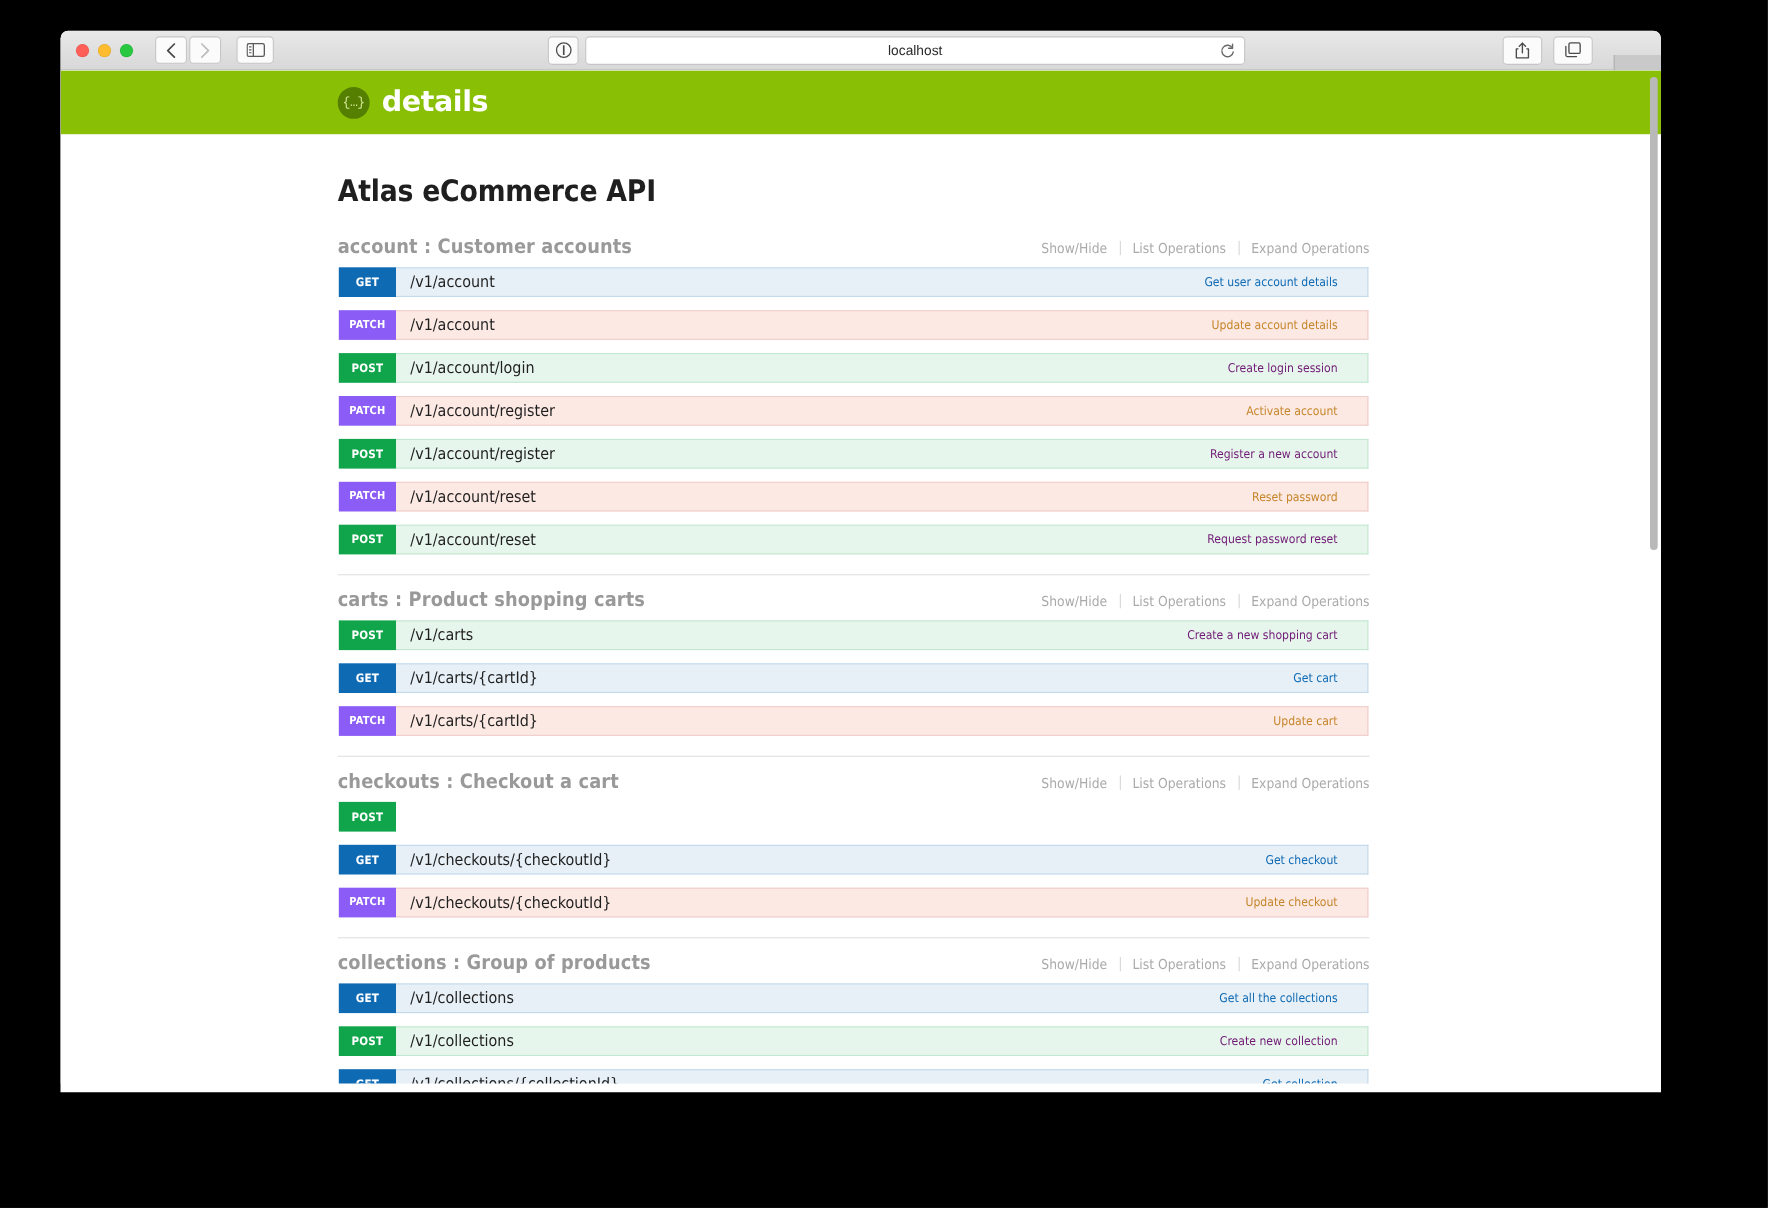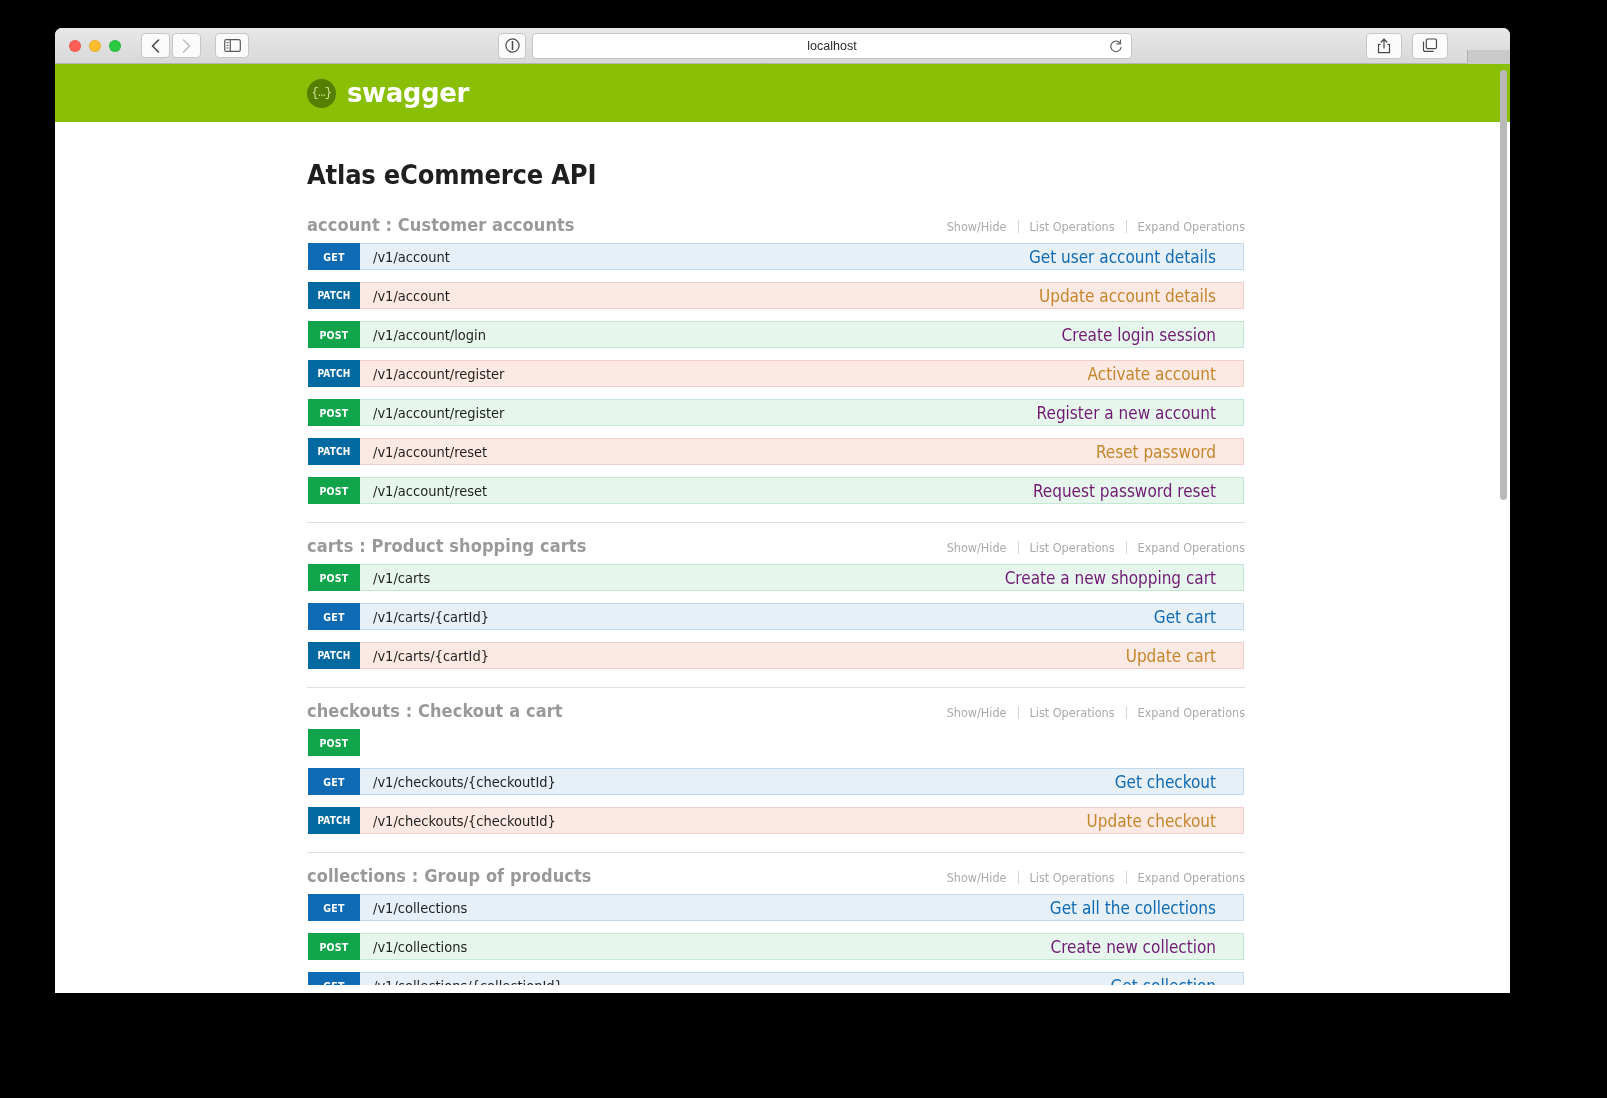--- a/index.html
+++ b/index.html
@@ -221,35 +221,35 @@
     align-items: center;
     justify-content: space-between;
     padding: 0 27px 0 13px;
   }
   .op-path {
     font-size: 14.5px;
     color: #1f1f1f;
     font-family: "DejaVu Sans Condensed", "Liberation Sans Narrow", "Liberation Sans", sans-serif;
   }
   .op-desc {
-    font-size: 17px;
+    font-size: 11px;
     font-family: "DejaVu Sans Condensed", "Liberation Sans Narrow", "Liberation Sans", sans-serif;
     text-align: right;
   }
 
   
   .m-get .op-method   { background: #0f6ab4; }
   .m-get .op-body     { background: #e7f0f7; border: 1px solid #c3d9ec; border-left: none; }
   .m-get .op-desc     { color: #0f6ab4; }
 
   .m-post .op-method  { background: #10a54a; }
   .m-post .op-body    { background: #e7f6ec; border: 1px solid #c3e8d1; border-left: none; }
   .m-post .op-desc    { color: #701a75; }
 
-  .m-patch .op-method { background: #0369a1; }
+  .m-patch .op-method { background: #8b5cf6; }
   .m-patch .op-body   { background: #fce9e3; border: 1px solid #f0cecb; border-left: none; }
   .m-patch .op-desc   { color: #c5862b; }
 
   
   .m-patch .op-method { font-size: 10px; }
 
   
   #scrollbar-track {
     position: absolute;
     right: 0;
@@ -338,21 +338,21 @@
       </div>
     </div>
 
     <div id="new-tab-plus">+</div>
   </div>
 
   <div id="page">
 
     <div id="swagger-header">
       <div id="logo-mark">{…}</div>
-      <div id="logo-text">swagger</div>
+      <div id="logo-text">details</div>
     </div>
 
     <div id="content">
       <h1 id="api-title">Atlas eCommerce API</h1>
       <div id="resources">
           <div class="resource">
             <div class="resource-head first">
               <div class="resource-title">account : Customer accounts</div>
               <div class="resource-options">
                 <a href="#">Show/Hide</a>

